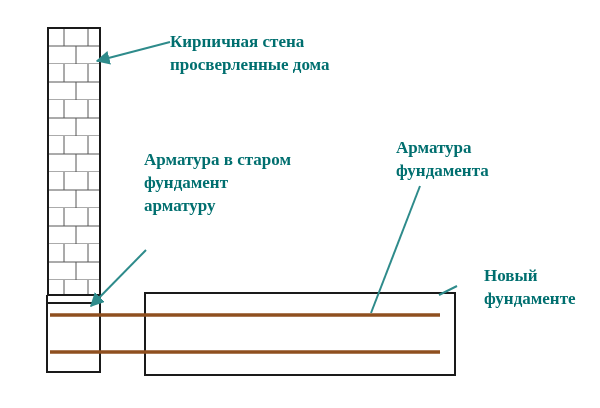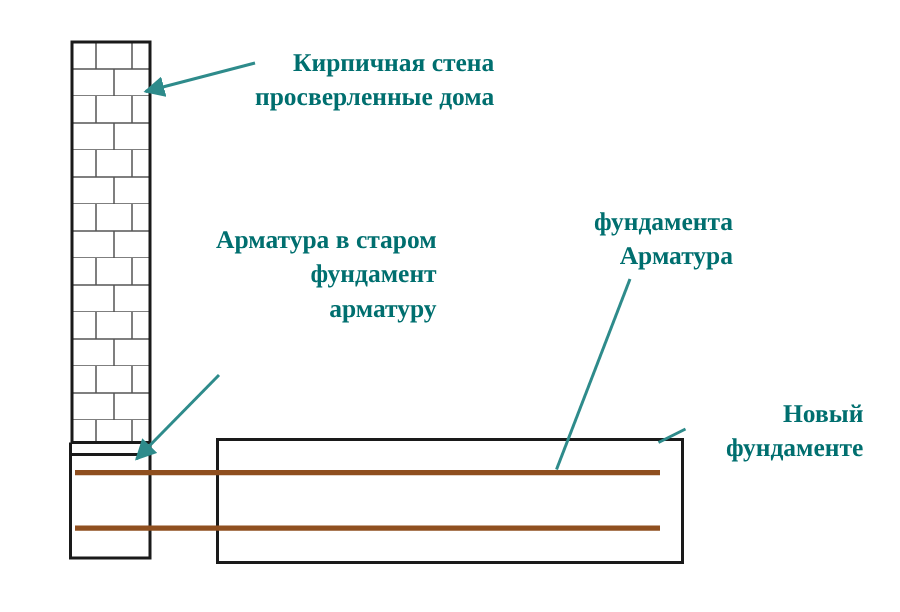--- a/index.html
+++ b/index.html
@@ -48,21 +48,20 @@
   .label {
     position: absolute;
     color: var(--label-text, #006f6f);
     font-weight: 700;
     font-size: 17px;
     line-height: 1.35;
   }
   .label .line {
     display: block;
     white-space: nowrap;
-    text-align: right;
   }
   .label-brick-wall   { left: 170px; top: 31px;  }
   .label-holes        { left: 144px; top: 149px; }
   .label-rebar        { left: 396px; top: 137px; }
   .label-new-foundation { left: 484px; top: 265px; }
 </style>
 </head>
 <body>
 
 <div class="stage">
@@ -107,22 +106,22 @@
     <span class="line">просверленные дома</span>
   </div>
 
   <div class="label label-holes">
     <span class="line">Арматура в старом</span>
     <span class="line">фундамент</span>
     <span class="line">арматуру</span>
   </div>
 
   <div class="label label-rebar">
+    <span class="line">Арматура</span>
     <span class="line">фундамента</span>
-    <span class="line">Арматура</span>
   </div>
 
   <div class="label label-new-foundation">
     <span class="line">Новый</span>
     <span class="line">фундаменте</span>
   </div>
 
 </div>
 
 </body></html>

